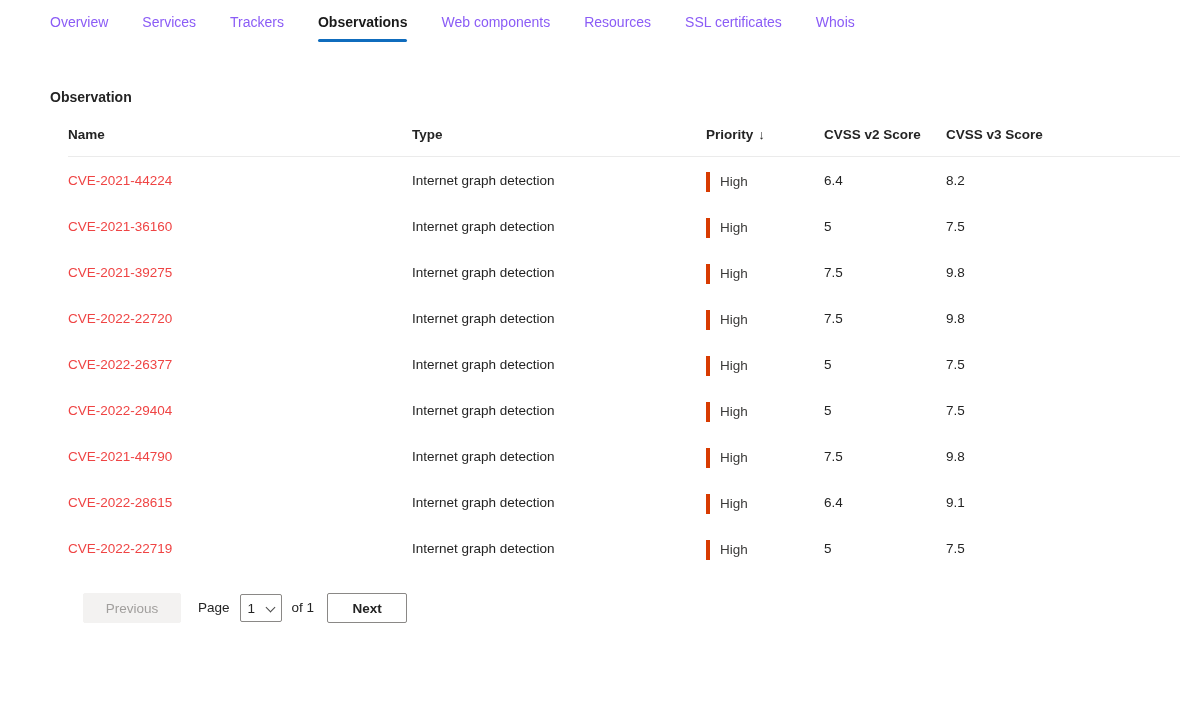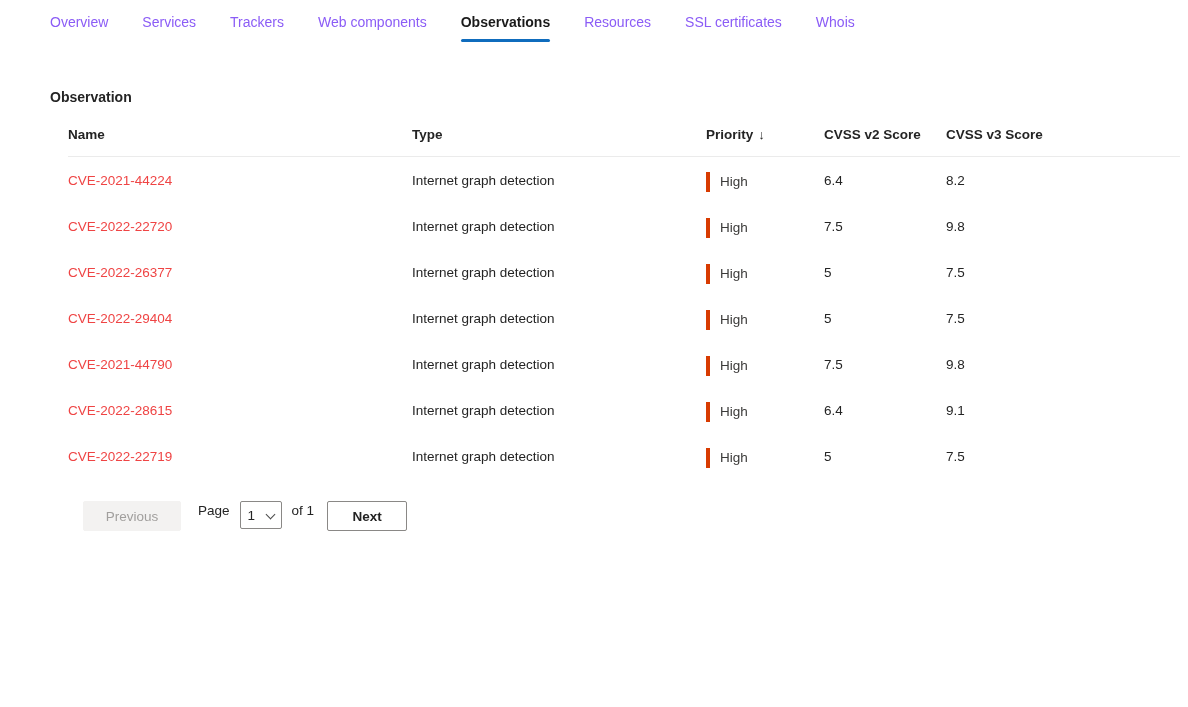--- a/index.html
+++ b/index.html
@@ -132,20 +132,21 @@
   }
   .prio-label {
     color: #3b3a39;
     font-size: 13.5px;
     line-height: 20px;
   }
 
   
   .pager {
     display: flex;
+    align-items: center;
     padding: 22px 0 0 83px;
     gap: 0;
     font-size: 13.5px;
   }
   .btn-prev {
     background: #f3f2f1;
     border: 1px solid #f3f2f1;
     color: #a19f9d;
     font-size: 13.5px;
     font-family: inherit;
@@ -211,22 +212,22 @@
     border-radius: 2px;
   }
 </style>
 </head>
 <body>
 
 <nav class="tabbar">
     <button class="tab">Overview</button>
     <button class="tab">Services</button>
     <button class="tab">Trackers</button>
+    <button class="tab active">Observations</button>
     <button class="tab">Web components</button>
-    <button class="tab active">Observations</button>
     <button class="tab">Resources</button>
     <button class="tab">SSL certificates</button>
     <button class="tab">Whois</button>
   </nav>
 
 <div class="section-heading">Observation</div>
 
 <div class="table-wrap">
   <table class="obs">
     <colgroup>
@@ -262,20 +263,44 @@
           <td class="prio-cell">
             <span class="prio-inner">
               <span class="prio-bar" style="background: rgb(216, 59, 1);"></span>
               <span class="prio-label">High</span>
             </span>
           </td>
           <td>6.4</td>
           <td>8.2</td>
         </tr>
         <tr>
+          <td><a class="cve-link">CVE-2021-36160</a></td>
+          <td>Internet graph detection</td>
+          <td class="prio-cell">
+            <span class="prio-inner">
+              <span class="prio-bar" style="background: rgb(216, 59, 1);"></span>
+              <span class="prio-label">High</span>
+            </span>
+          </td>
+          <td>5</td>
+          <td>7.5</td>
+        </tr>
+        <tr>
+          <td><a class="cve-link">CVE-2021-39275</a></td>
+          <td>Internet graph detection</td>
+          <td class="prio-cell">
+            <span class="prio-inner">
+              <span class="prio-bar" style="background: rgb(216, 59, 1);"></span>
+              <span class="prio-label">High</span>
+            </span>
+          </td>
+          <td>7.5</td>
+          <td>9.8</td>
+        </tr>
+        <tr>
           <td><a class="cve-link">CVE-2022-22720</a></td>
           <td>Internet graph detection</td>
           <td class="prio-cell">
             <span class="prio-inner">
               <span class="prio-bar" style="background: rgb(216, 59, 1);"></span>
               <span class="prio-label">High</span>
             </span>
           </td>
           <td>7.5</td>
           <td>9.8</td>

